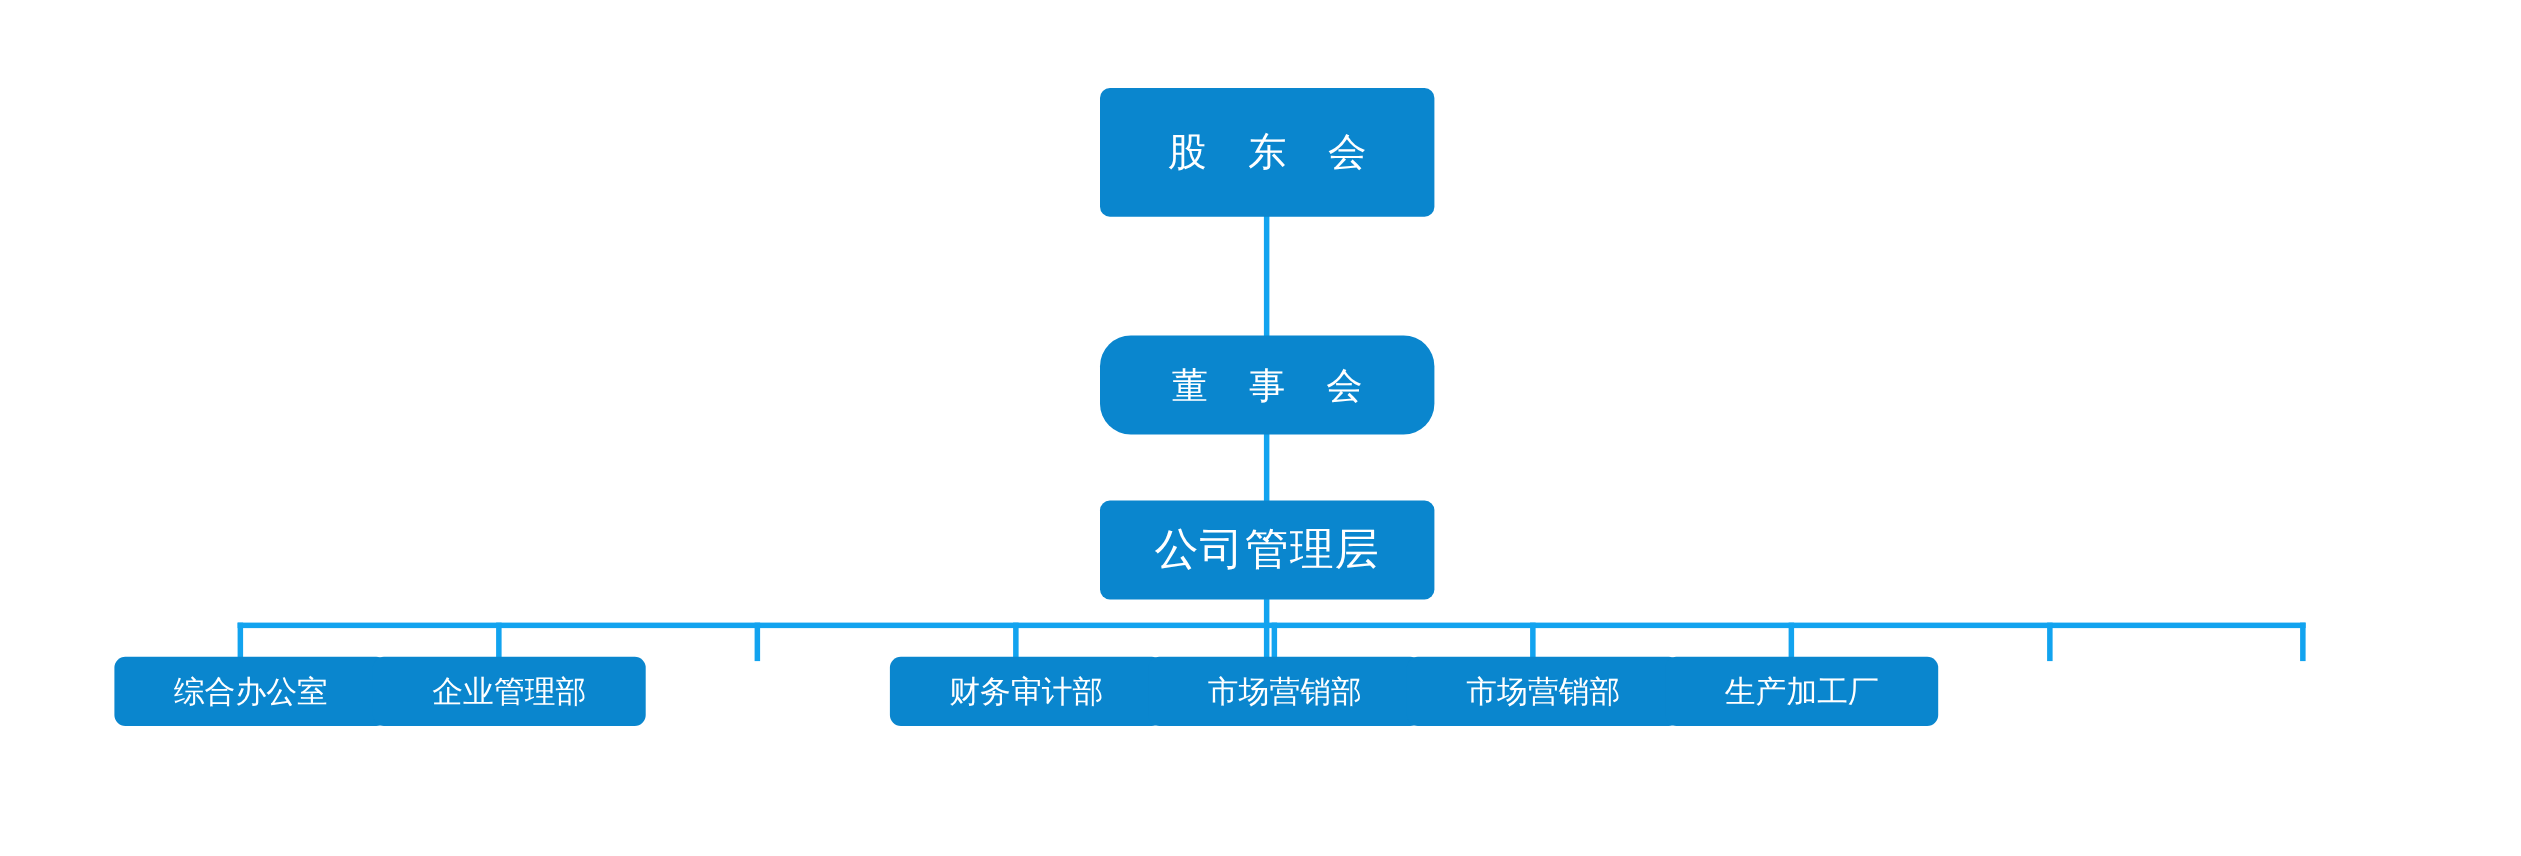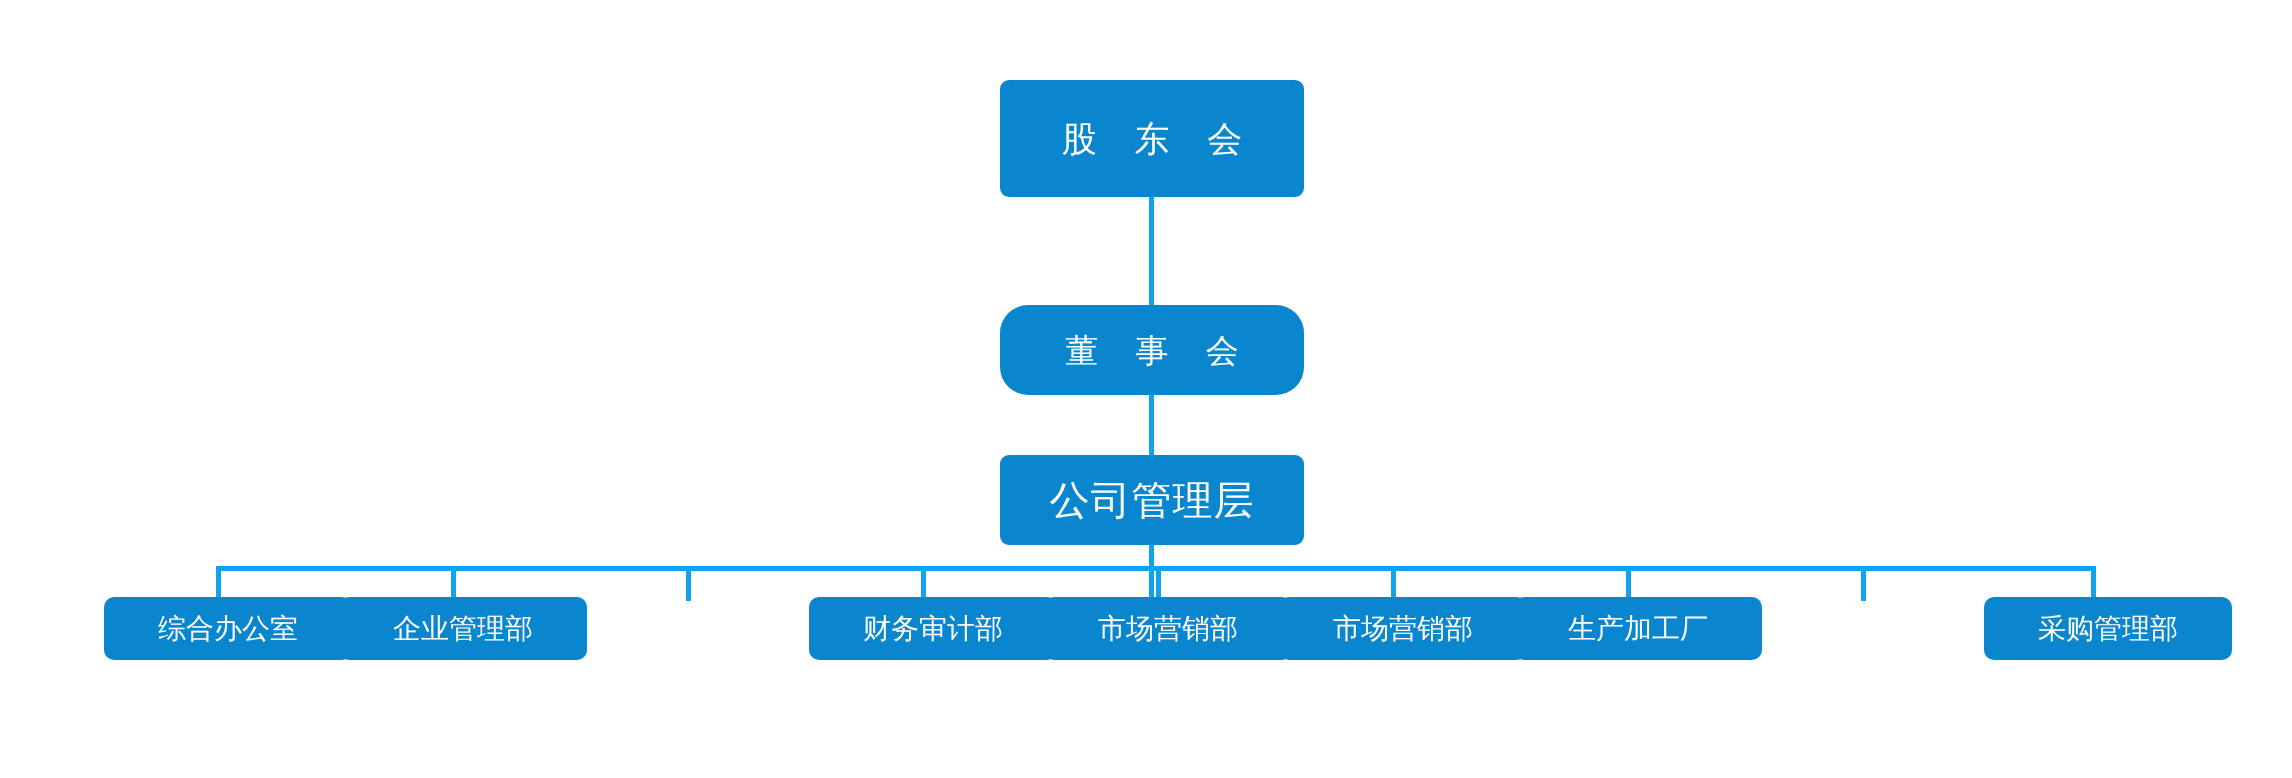--- a/index.html
+++ b/index.html
@@ -111,15 +111,14 @@
   <div class="node node-board">董 事 会</div>
 
   <div class="node node-mgmt">公司管理层</div>
 
   <div class="node node-dept" style="left:104px;">综合办公室</div>
   <div class="node node-dept" style="left:339px;">企业管理部</div>
   <div class="node node-dept" style="left:809px;">财务审计部</div>
   <div class="node node-dept" style="left:1044px;">市场营销部</div>
   <div class="node node-dept" style="left:1279px;">市场营销部</div>
   <div class="node node-dept" style="left:1514px;">生产加工厂</div>
-  <div class="node node-dept" style="left:1984px;">采购管理部</div>
 
 </div>
 
 </body></html>

